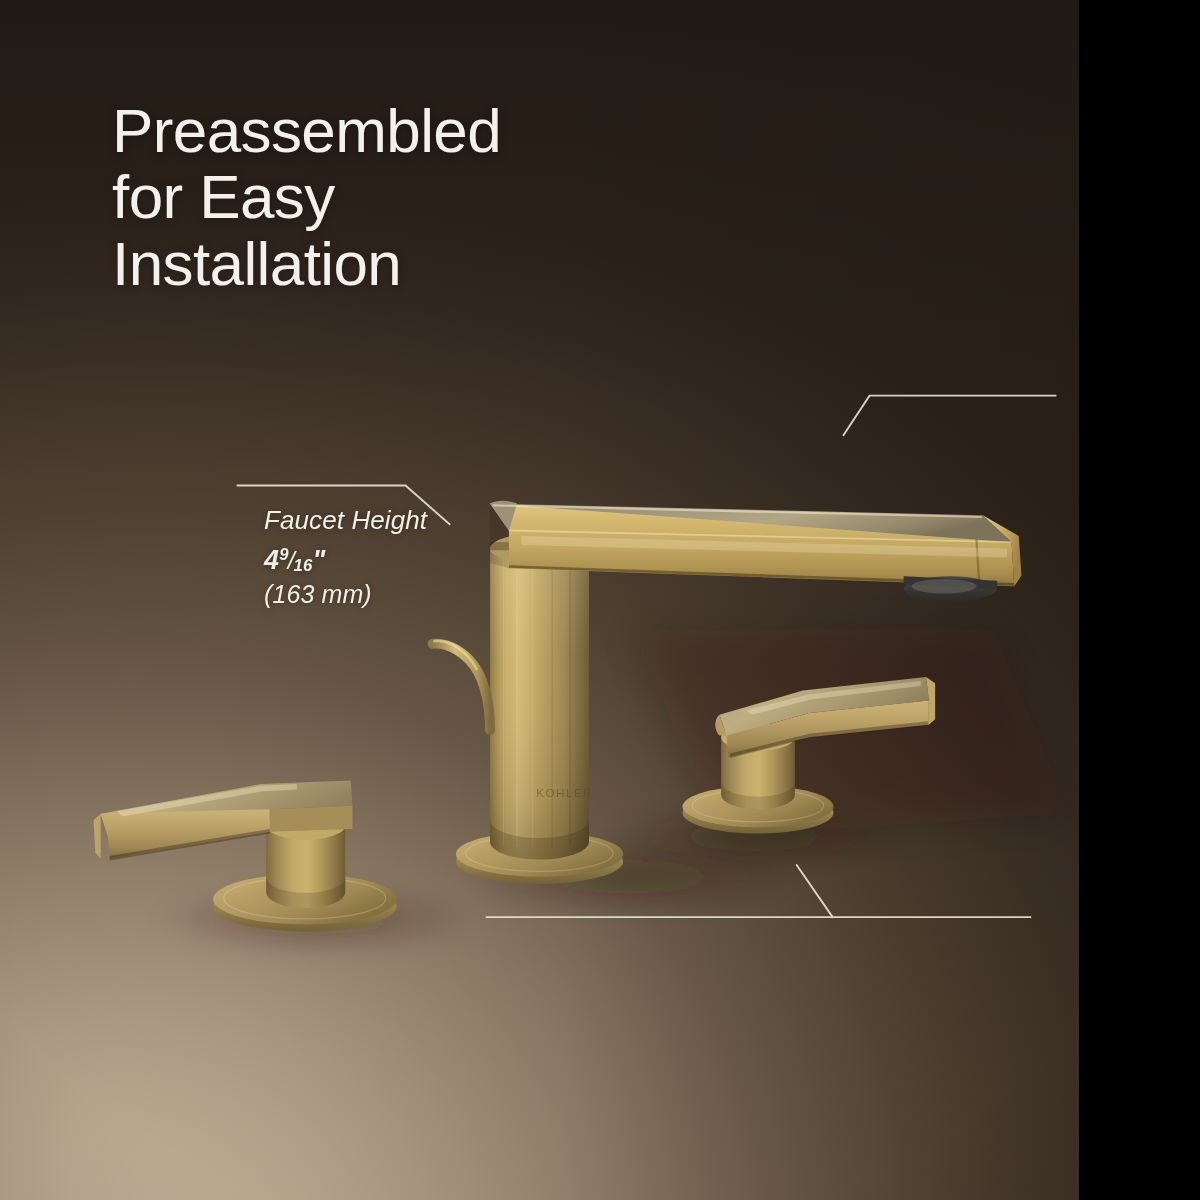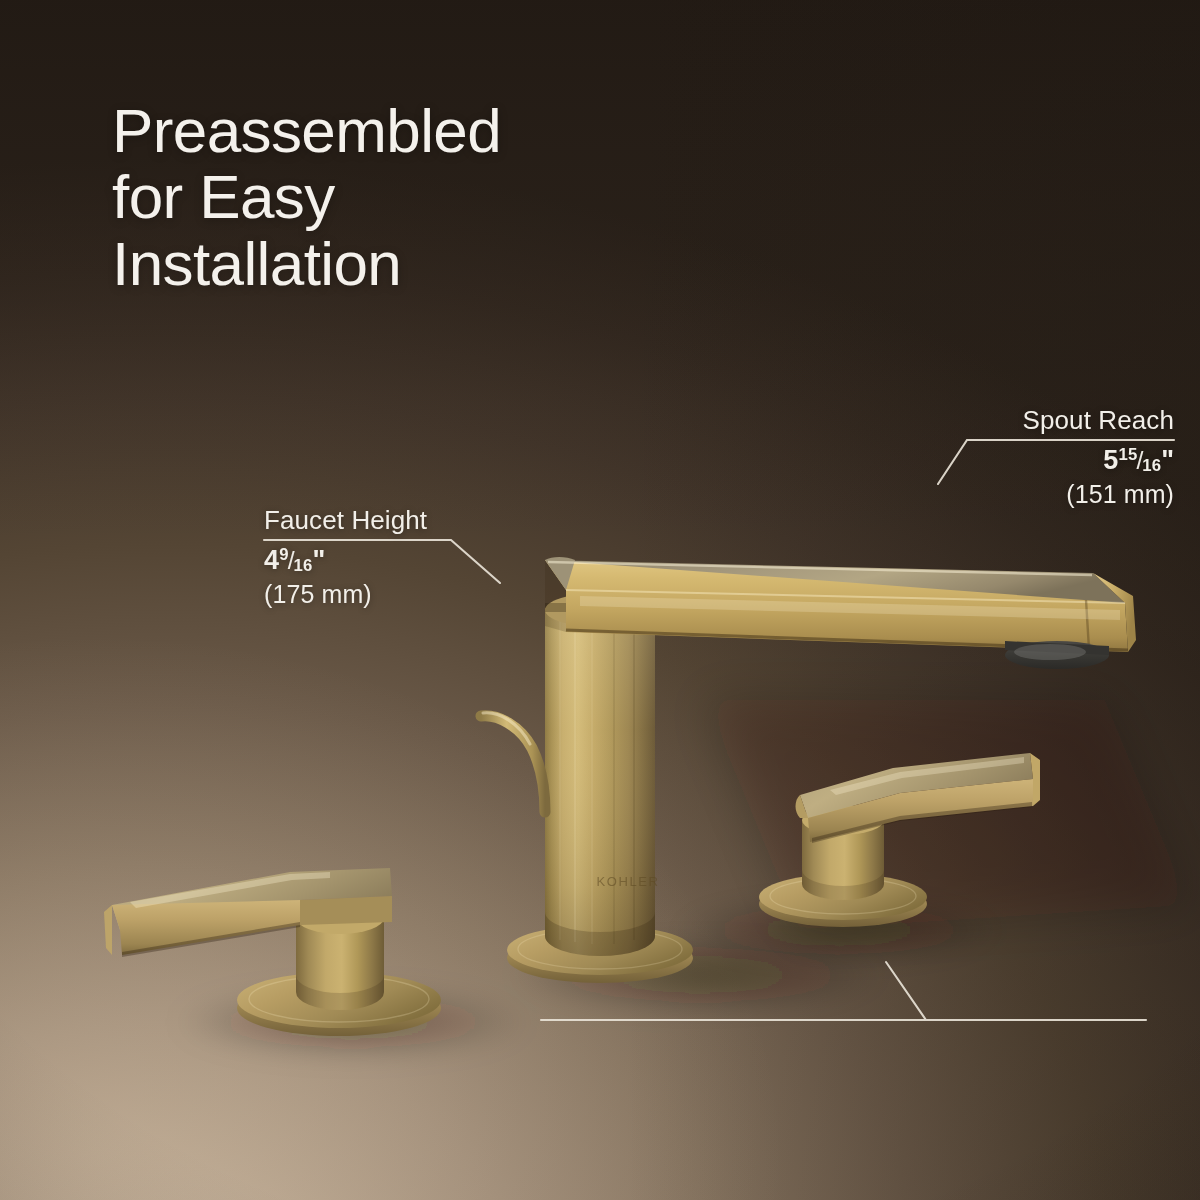--- a/index.html
+++ b/index.html
@@ -6,21 +6,21 @@
     margin: 0;
     padding: 0;
     background: #000;
   }
   body {
     font-family: "Liberation Sans", sans-serif;
   }
 
   #stage {
     position: relative;
-    width: 1200px;
+    width: 1079px;
     height: 1200px;
     overflow: hidden;
     background: #0f766e;
   }
 
   
   .bg-base {
     position: absolute;
     inset: 0;
     background:
@@ -402,34 +402,25 @@
 
       <path d="M541 1020 L1146 1020"></path>
       <path d="M886 962 L926 1020"></path>
     </g>
   </svg>
 
   <div class="headline">Preassembled
 for Easy
 Installation</div>
 
-  <div class="callout ta-left" style="left:264px; top:505px;">
+  <div class="callout ta-left" style="left:264px; top:505px;font-style:italic;">
     <div class="cl-title">Faucet Height</div>
     <div class="cl-imperial sp-gap">
       <span class="frac">
         <span>4</span><span class="num">9</span><span class="sol">/</span><span class="den">16</span><span class="inchmark">"</span>
       </span>
     </div>
-    <div class="cl-metric me-gap">(175 mm)</div>
+    <div class="cl-metric me-gap">(163 mm)</div>
   </div>
 
-  <div class="callout ta-right" style="right:26px; top:405px;">
-    <div class="cl-title">Spout Reach</div>
-    <div class="cl-imperial sp-gap">
-      <span class="frac">
-        <span>5</span><span class="num">15</span><span class="sol">/</span><span class="den">16</span><span class="inchmark">"</span>
-      </span>
-    </div>
-    <div class="cl-metric me-gap">(151 mm)</div>
-  </div>
 
 
 </div>
 
 </body></html>

